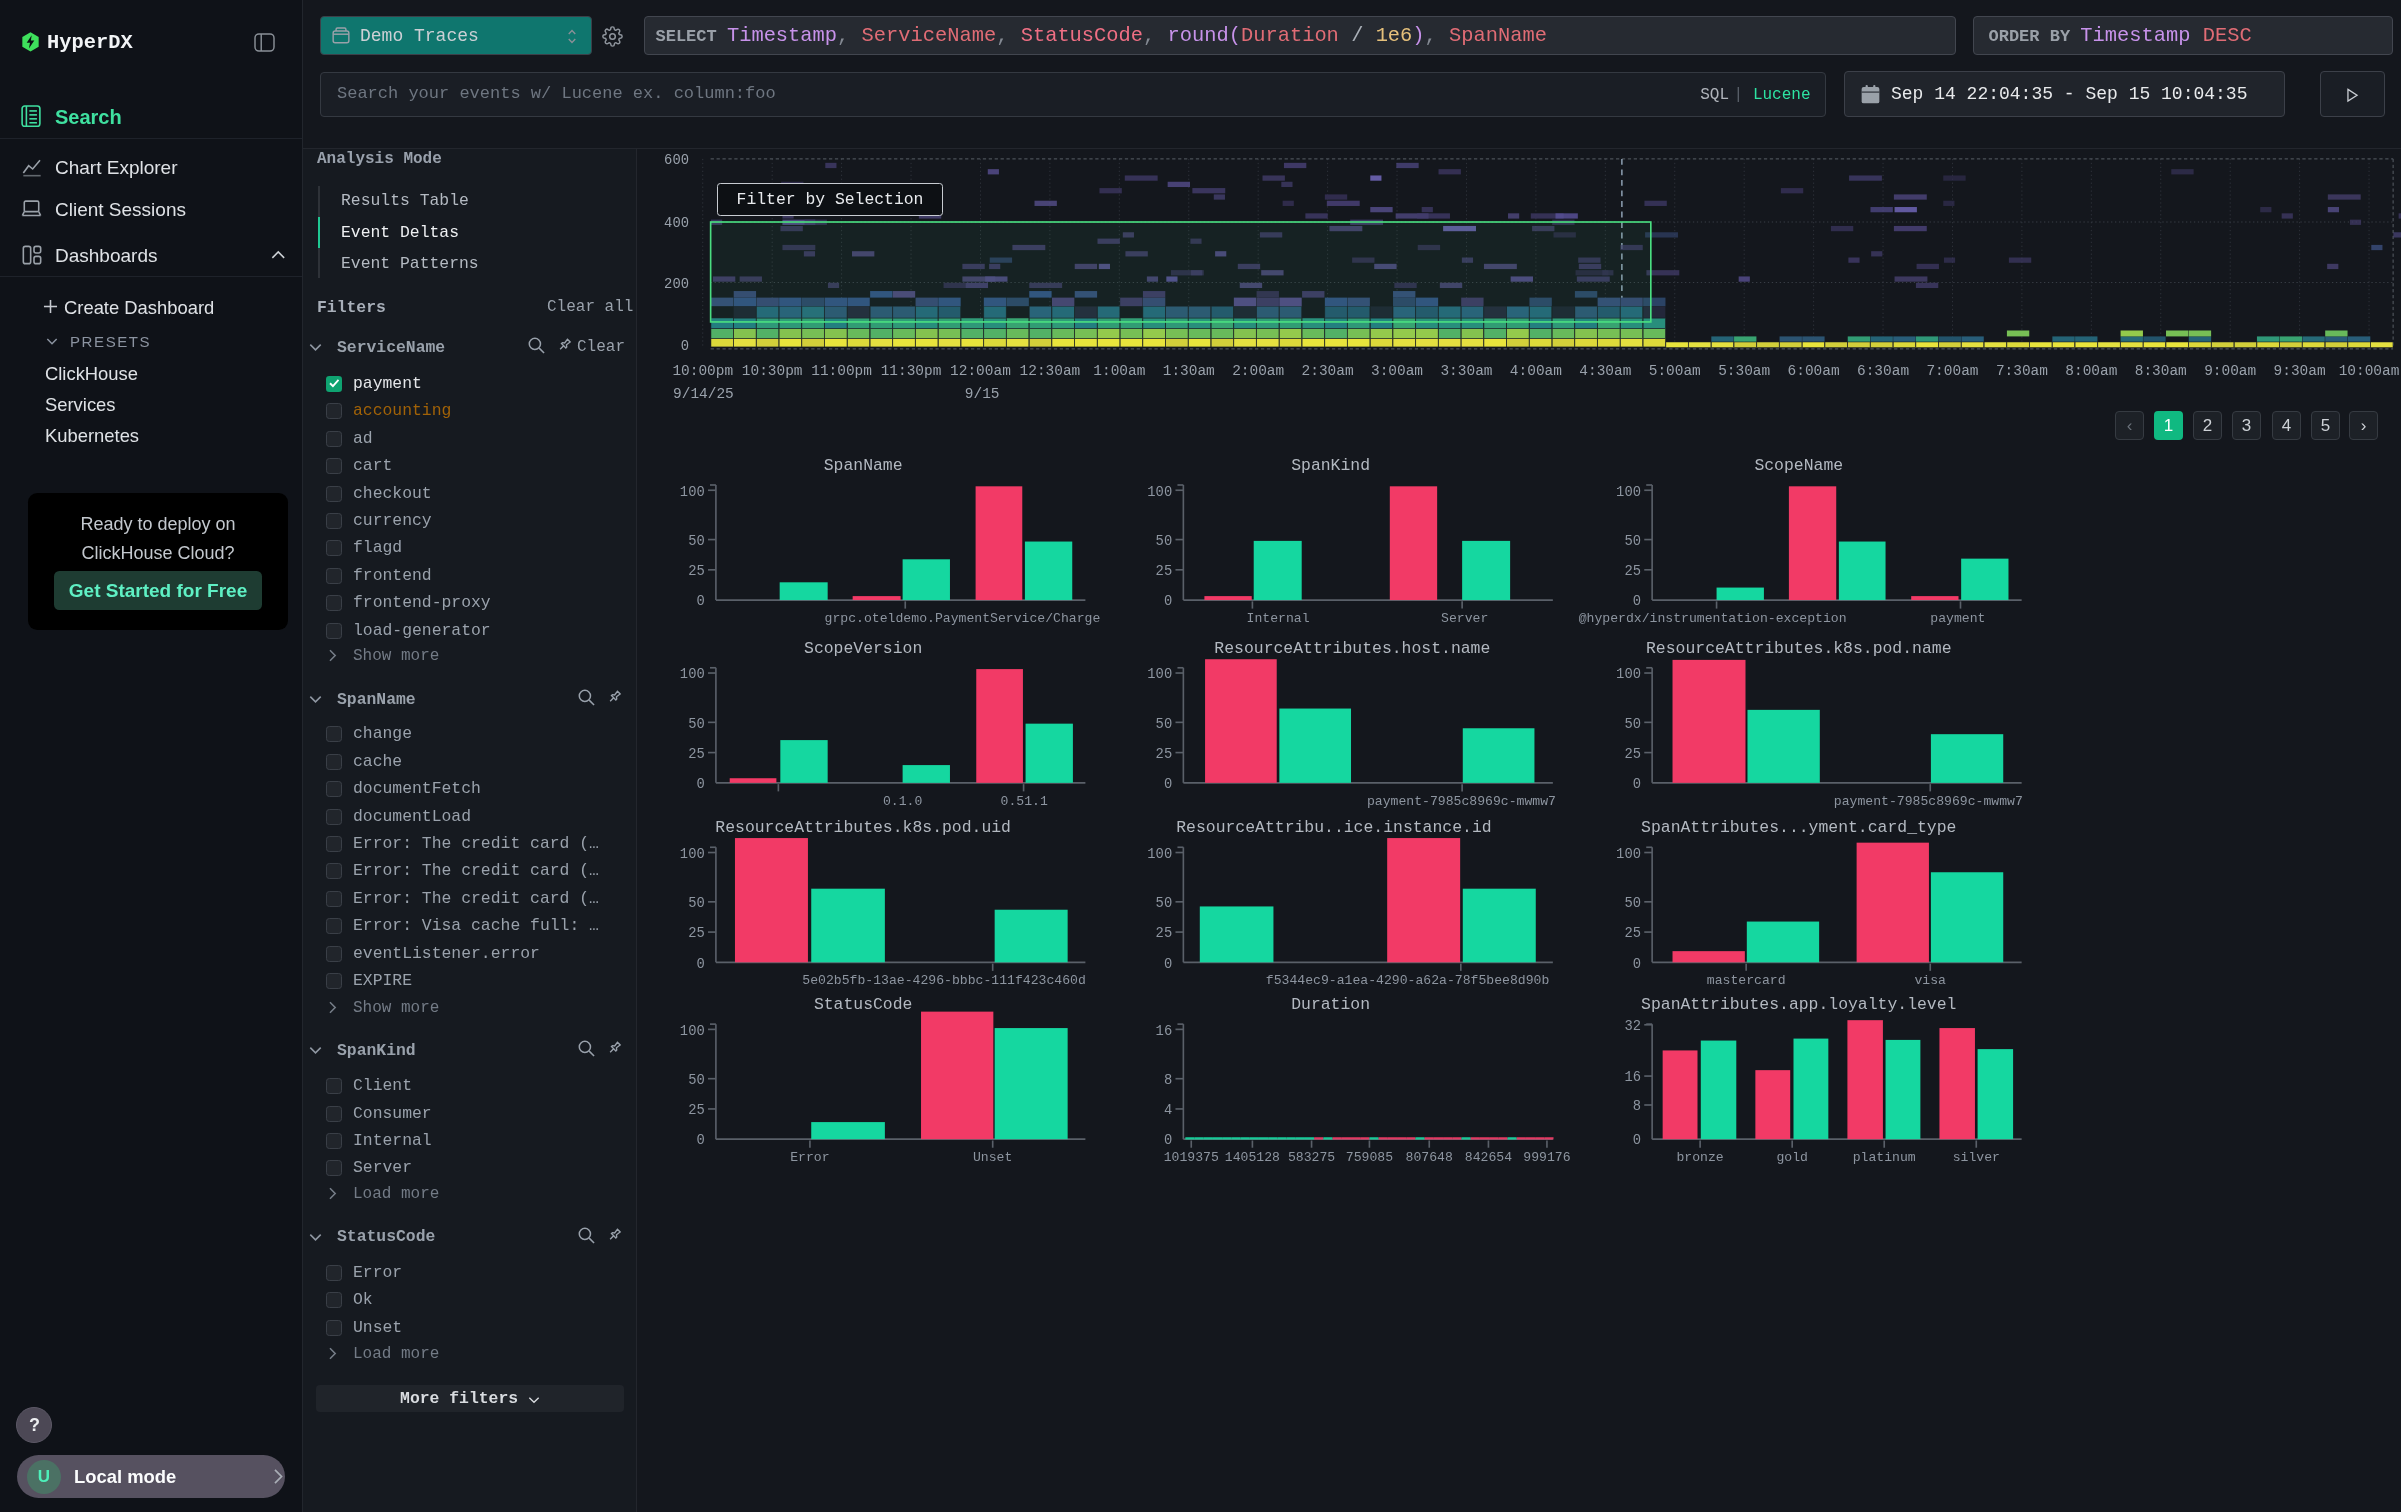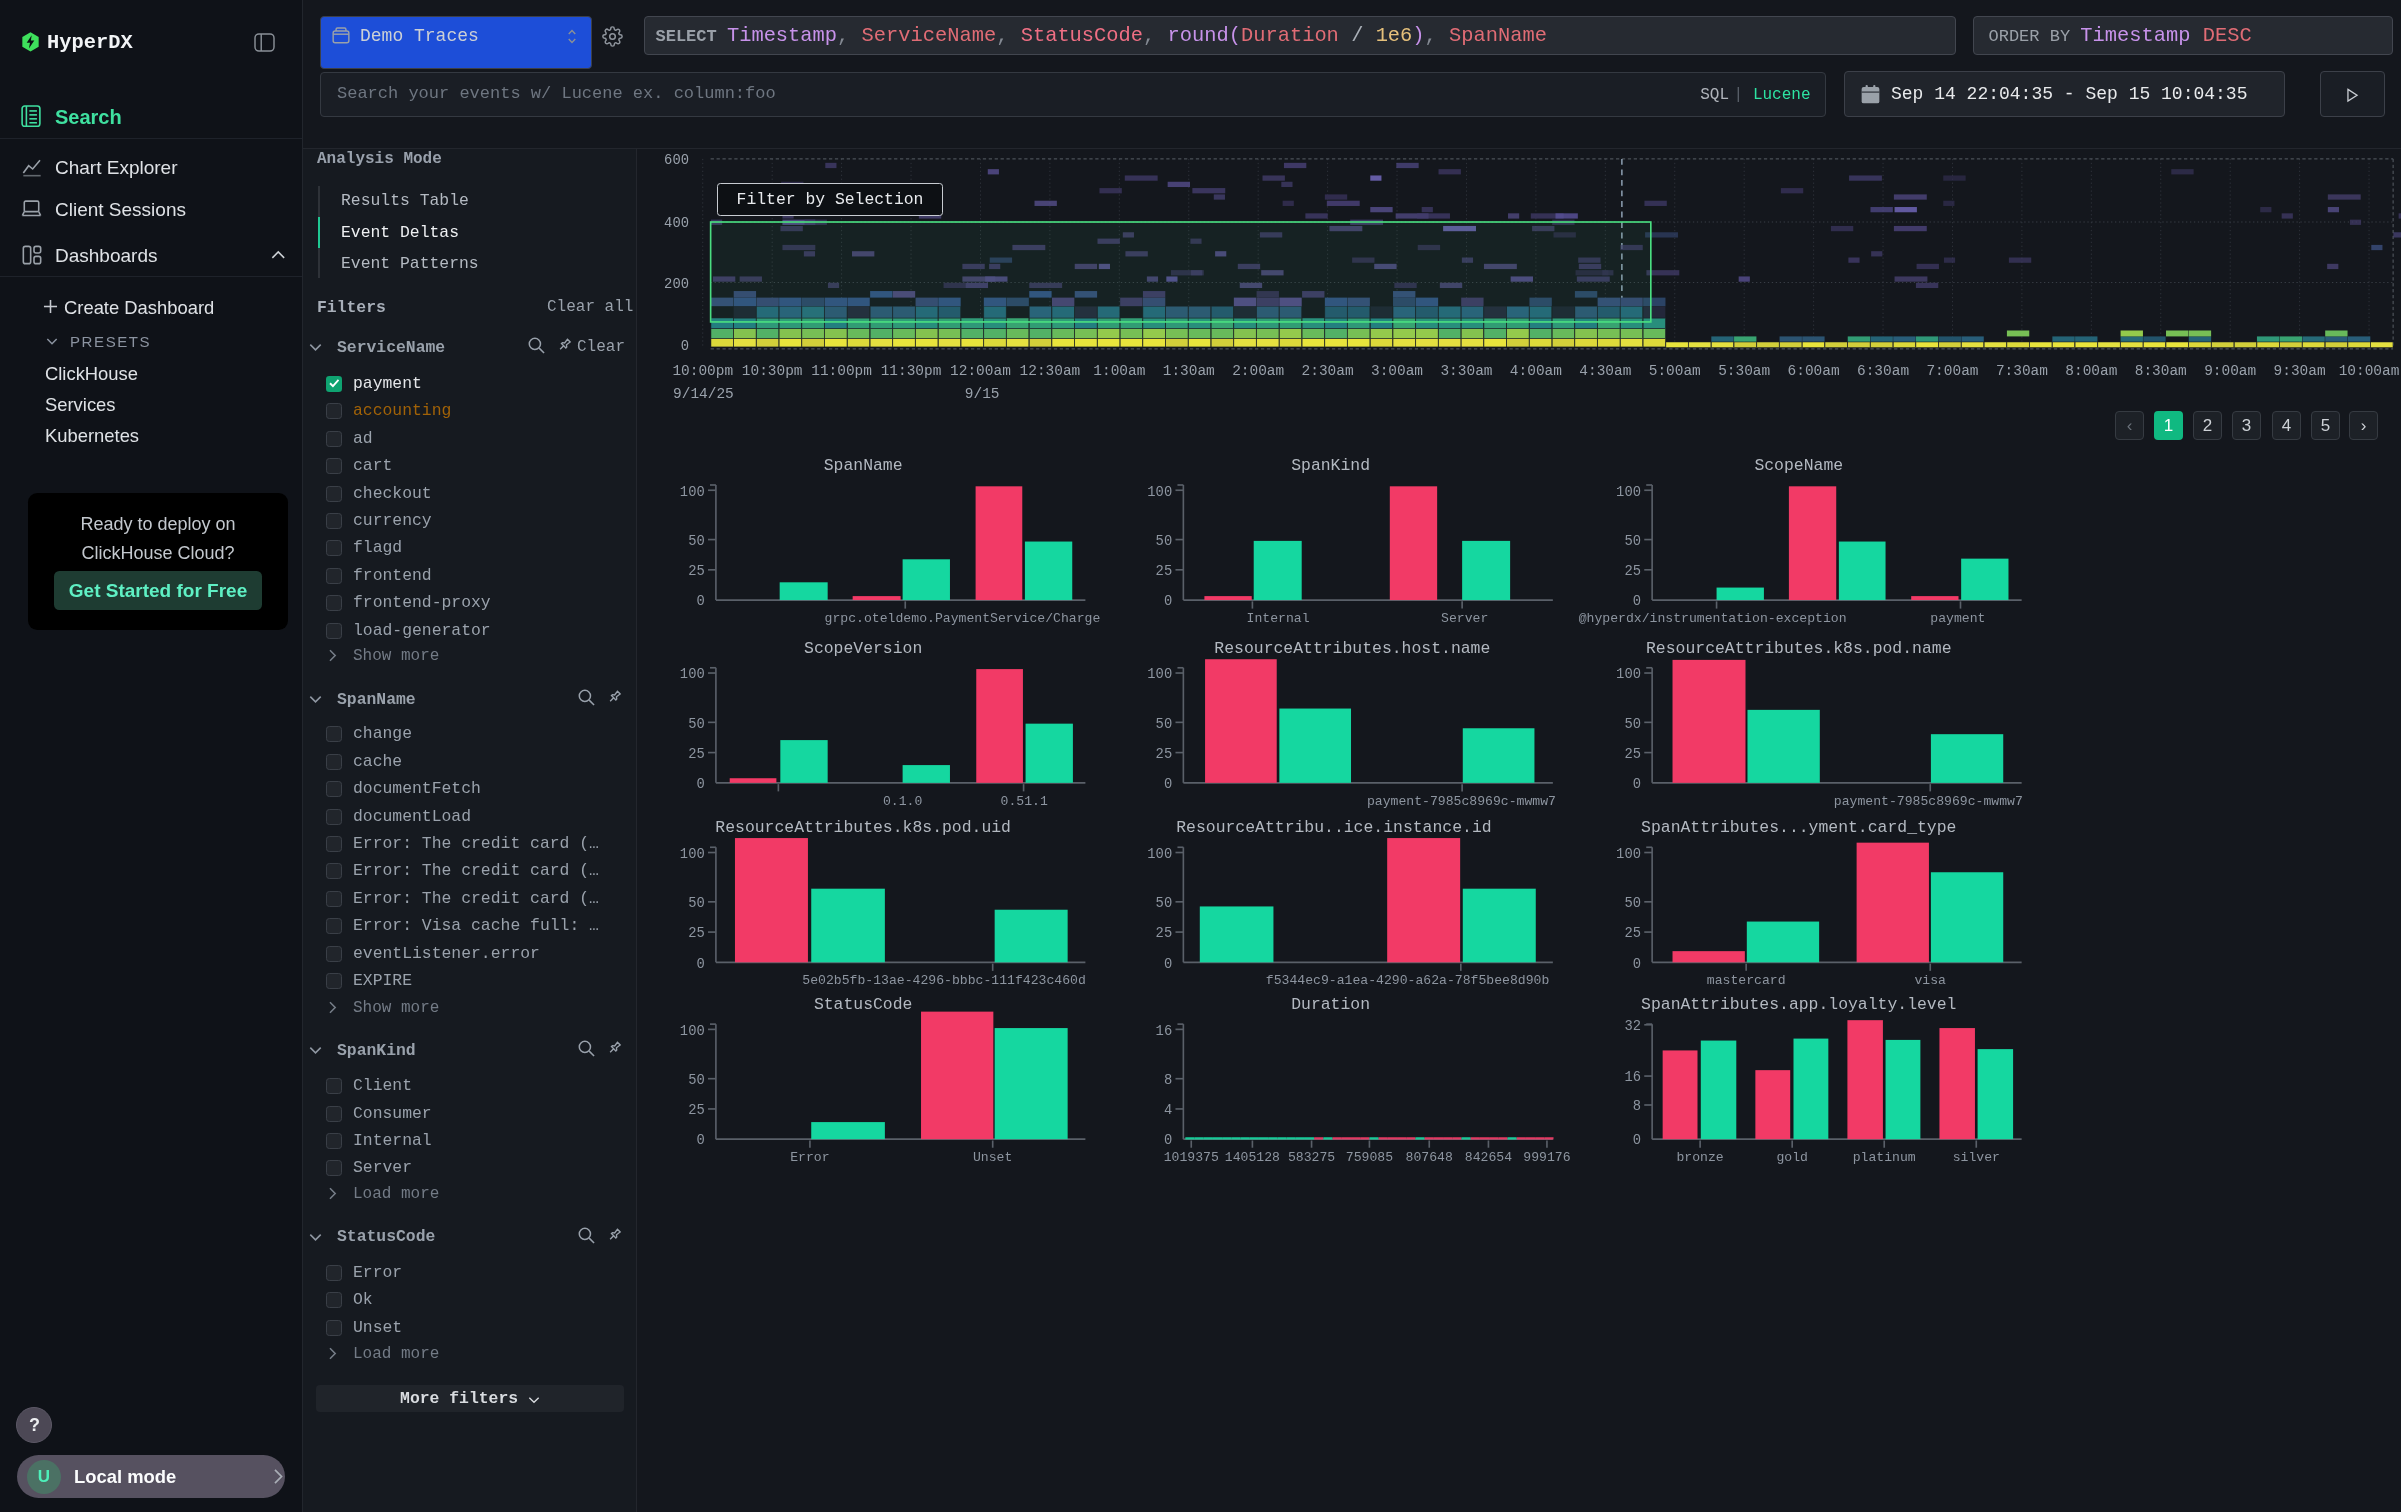--- a/index.html
+++ b/index.html
@@ -76,41 +76,41 @@
   <div class="abs sans" style="left:16.4px;top:1407px;width:36px;height:36px;border-radius:50%;background:#4c4855;border:0.7px solid #5c5866;color:#eceef0;font-size:18px;font-weight:bold;text-align:center;line-height:34px">?</div>
   <div class="abs" style="left:17px;top:1455px;width:268px;height:43px;border-radius:22px;background:#565160">
     <div class="abs sans" style="left:10px;top:4.6px;width:34px;height:34px;border-radius:50%;background:#4b7164;color:#4df0ba;font-size:17px;font-weight:bold;text-align:center;line-height:34px">U</div>
     <div class="abs sans" style="left:57px;top:11.2px;font-size:18.4px;font-weight:bold;color:#fbfcfd">Local mode</div>
     <svg class="abs" style="left:256px;top:12.5px" width="10.5" height="17" viewBox="0 0 16 26" fill="none" stroke="#a9aeb6" stroke-width="2.6">
         <polyline points="3,3 13,13 3,23"></polyline>
       </svg>
   </div>
 </div>
 <div id="topbar">
-  <div class="box" style="left:17px;top:16px;width:272px;height:53px;background:#1d4ed8;border:1.3px solid #3c4049">
+  <div class="box" style="left:17px;top:16px;width:272px;height:39px;background:#0f766e;border:1.3px solid #3c4049">
     <svg class="abs" style="left:11.2px;top:10px" width="18" height="17" viewBox="0 0 27 26" fill="none" stroke="#9aa1a9" stroke-width="2.2">
       <rect x="1.5" y="6" width="24" height="18" rx="3"></rect>
         <path d="M6 6 V3.5 a2 2 0 0 1 2 -2 h11 a2 2 0 0 1 2 2 V6"></path>
         <line x1="1.5" y1="11" x2="25.5" y2="11"></line>
     </svg>
     <div class="abs" style="left:39px;top:9.2px;font-size:18px;color:#ccd0d5">Demo Traces</div>
     <svg class="abs" style="left:245px;top:10.5px" width="12" height="17" viewBox="0 0 18 26" fill="none" stroke="#8a9097" stroke-width="2.2">
         <polyline points="4,9 9,4 14,9"></polyline>
         <polyline points="4,17 9,22 14,17"></polyline>
       </svg>
   </div>
   <svg class="abs" style="left:299px;top:26px" width="21" height="21" viewBox="0 0 24 24" fill="none" stroke="#8f959d" stroke-width="1.7">
     <circle cx="12" cy="12" r="3.2"></circle>
     <path d="M19.4 15a1.65 1.65 0 0 0 .33 1.82l.06.06a2 2 0 1 1-2.83 2.83l-.06-.06a1.65 1.65 0 0 0-1.82-.33 1.65 1.65 0 0 0-1 1.51V21a2 2 0 1 1-4 0v-.09A1.65 1.65 0 0 0 9 19.4a1.65 1.65 0 0 0-1.82.33l-.06.06a2 2 0 1 1-2.83-2.83l.06-.06a1.65 1.65 0 0 0 .33-1.82 1.65 1.65 0 0 0-1.51-1H3a2 2 0 1 1 0-4h.09A1.65 1.65 0 0 0 4.6 9a1.65 1.65 0 0 0-.33-1.82l-.06-.06a2 2 0 1 1 2.83-2.83l.06.06a1.65 1.65 0 0 0 1.82.33H9a1.65 1.65 0 0 0 1-1.51V3a2 2 0 1 1 4 0v.09a1.65 1.65 0 0 0 1 1.51 1.65 1.65 0 0 0 1.82-.33l.06-.06a2 2 0 1 1 2.83 2.83l-.06.06a1.65 1.65 0 0 0-.33 1.82V9a1.65 1.65 0 0 0 1.51 1H21a2 2 0 1 1 0 4h-.09a1.65 1.65 0 0 0-1.51 1z"></path>
   </svg>
   <div class="box" style="left:341px;top:16px;width:1312px;height:39px;background:#262a31;border:1.3px solid #42464f;font-size:20.4px;line-height:37px;white-space:nowrap;overflow:hidden;padding-left:10.5px">
     <span style="font-size:17px;font-weight:bold;color:#9aa0a8">SELECT&nbsp;</span><span style="color:#c792ea">Timestamp</span><span style="color:#848a93">,</span> <span style="color:#e06c75">ServiceName</span><span style="color:#848a93">,</span> <span style="color:#ef6f84">StatusCode</span><span style="color:#848a93">,</span> <span style="color:#c792ea">round(</span><span style="color:#e06c75">Duration</span> <span style="color:#aab0b8">/</span> <span style="color:#e5c07b">1e6</span><span style="color:#c792ea">)</span><span style="color:#848a93">,</span> <span style="color:#e06c75">SpanName</span>
   </div>
   <div class="box" style="left:1670px;top:16px;width:420px;height:39px;background:#262a31;border:1.3px solid #42464f;font-size:20.4px;line-height:37px;white-space:nowrap;padding-left:14.5px">
-    <span style="font-size:17px;font-weight:normal;color:#9aa0a8">ORDER BY&nbsp;</span><span style="color:#c792ea">Timestamp</span> <span style="color:#e06c75">DESC</span>
+    <span style="font-size:17px;font-weight:bold;color:#9aa0a8">ORDER BY&nbsp;</span><span style="color:#c792ea">Timestamp</span> <span style="color:#e06c75">DESC</span>
   </div>
   <div class="box" style="left:17px;top:72px;width:1506px;height:45px;background:#1a1e25;border:1.3px solid #343941">
     <div class="abs" style="left:16px;top:11.2px;font-size:17px;color:#6e7681">Search your events w/ Lucene ex. column:foo</div>
     <div class="abs" style="right:96px;top:12.5px;font-size:16px;color:#b0b4bb">SQL</div>
     <div class="abs" style="right:82px;top:12.5px;font-size:16px;color:#5a616b">|</div>
     <div class="abs" style="right:14.5px;top:12.5px;font-size:16px;color:#2de3a2">Lucene</div>
   </div>
   <div class="box" style="left:1541px;top:71px;width:441px;height:46px;background:#20242b;border:1.3px solid #3c4049">
     <svg class="abs" style="left:16.4px;top:12.5px" width="19" height="19" viewBox="0 0 29 29">
         <rect x="1" y="3" width="27" height="25" rx="3" fill="#9aa1a9"></rect>

